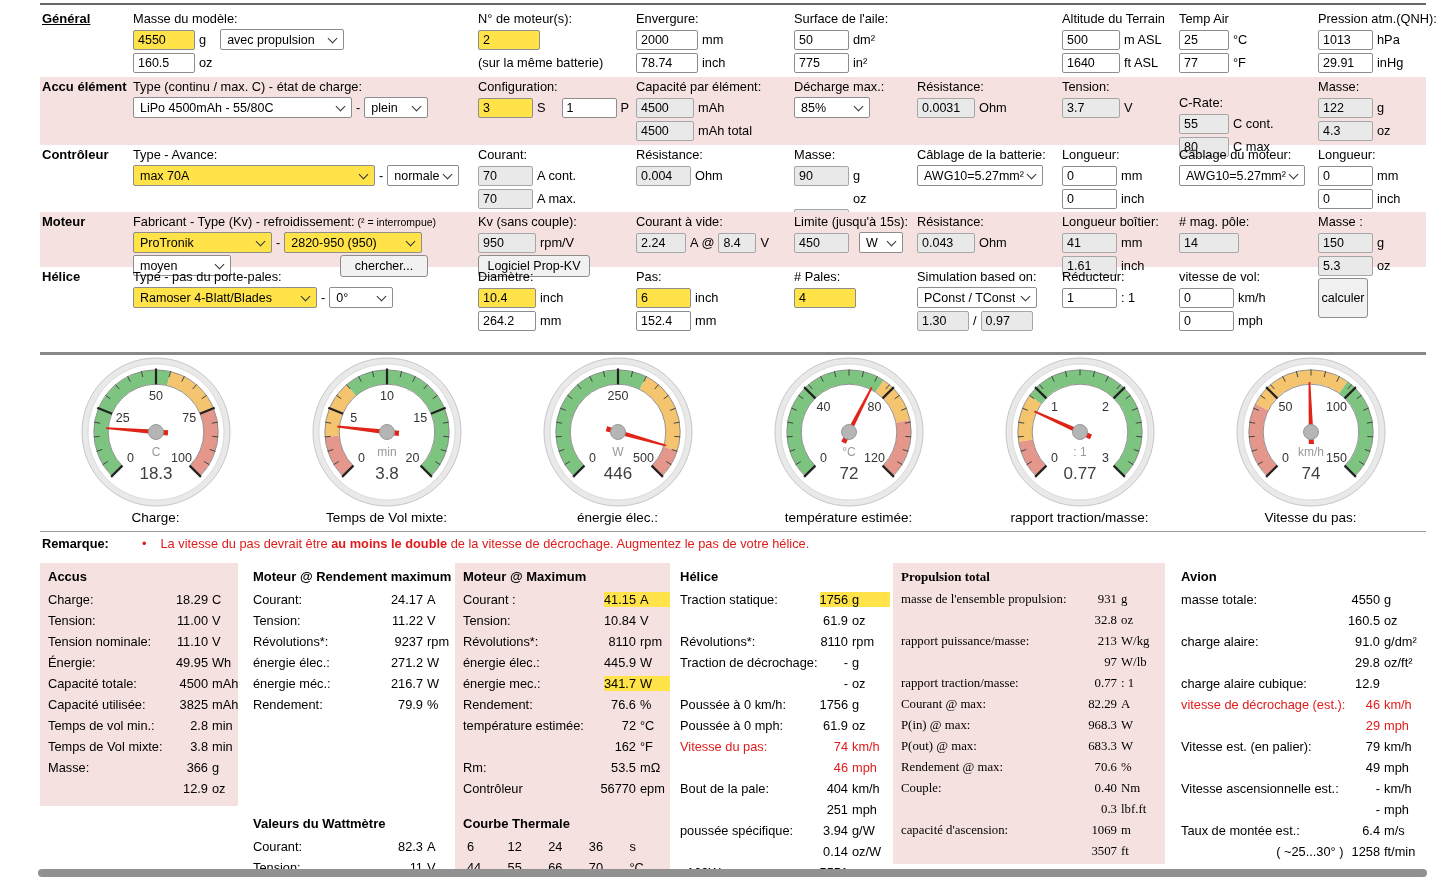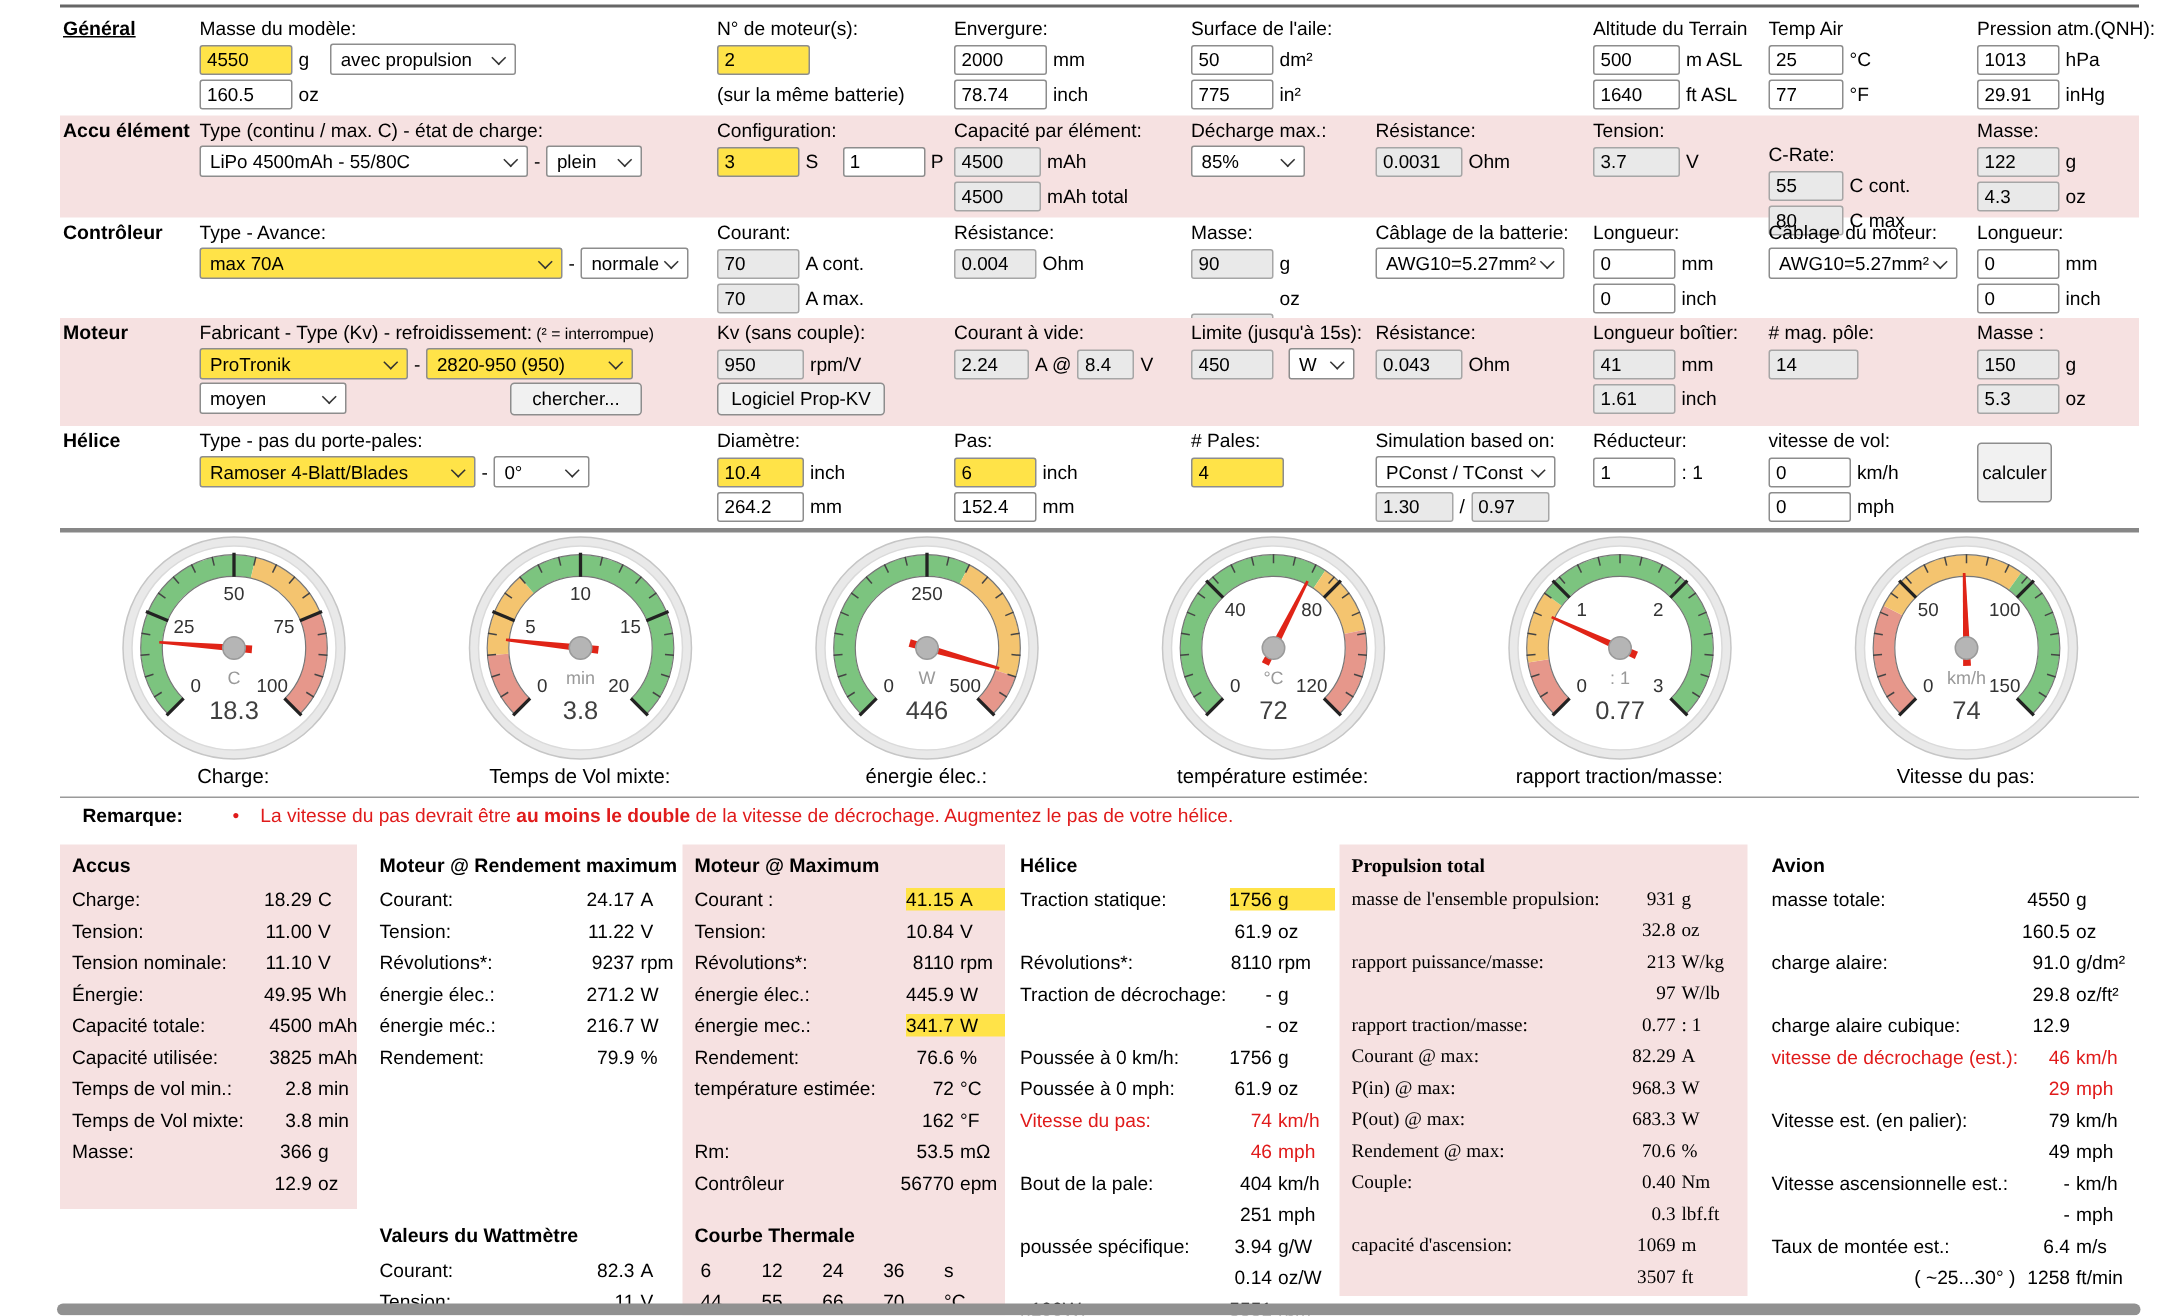--- a/index.html
+++ b/index.html
@@ -31,21 +31,21 @@
   .noteline{font-size:12.8px;}
   
   #gauges{position:absolute;top:357px;left:40px;width:1386px;display:flex;}
   .gauge{width:231px;text-align:center;}
   .gauge svg{display:block;margin:0 auto;}
   .g-label{font-size:13.5px;margin-top:3px;}
   .g-tick-label{font-size:12.5px;fill:#333;}
   .g-unit{font-size:12px;fill:#999;}
   .g-value{font-size:17px;fill:#3f3f3f;}
   
-  #remark{position:absolute;top:536px;left:53px;width:1386px;display:flex;align-items:center;font-size:12.8px;}
+  #remark{position:absolute;top:536px;left:40px;width:1386px;display:flex;align-items:center;font-size:12.8px;}
   .remark-label{font-weight:bold;width:96px;padding-left:2px;flex:none;}
   .remark-bullet{color:#e01b1b;margin:0 14px 0 4px;flex:none;}
   .remark-text{color:#e01b1b;}
   
   #results{position:absolute;top:563px;left:40px;width:1386px;height:314px;}
   .rcol{position:absolute;top:0;box-sizing:border-box;padding:6px 0 0 8px;}
   .rcol.pinkb{background:#f6e1e1;}
   .rcol-header{font-weight:bold;font-size:13px;height:20px;white-space:nowrap;}
   .rrow{display:flex;height:21px;align-items:center;font-size:12.8px;}
   .rlabel{flex:1;white-space:nowrap;}
@@ -309,21 +309,21 @@
           <div class="f-line">
             <input type="text" class="inp" value="0" style="width: 55px;">
             <span class="unit">mm</span>
           </div>
           <div class="f-line">
             <input type="text" class="inp" value="0" style="width: 55px;">
             <span class="unit">inch</span>
           </div>
         </div>
       </div>
-      <div class="band pink" style="height: 72px; padding-left: 24px;">
+      <div class="band pink" style="height: 55px; padding-left: 24px;">
         <div class="row-label" style="top: 2px;">Moteur</div>
         <div class="fgroup" style="left: 93px; top: 2px;">
           <div class="f-label">Fabricant - Type (Kv) - refroidissement:<span class="f-note">  (² = interrompue)</span></div>
           <div class="f-line">
             <div class="sel hl" style="width: 139px;">
               <span class="sel-text">ProTronik</span>
               <span class="chev"></span>
             </div>
             <span class="unit">-</span>
             <div class="sel hl" style="width: 138px;">

